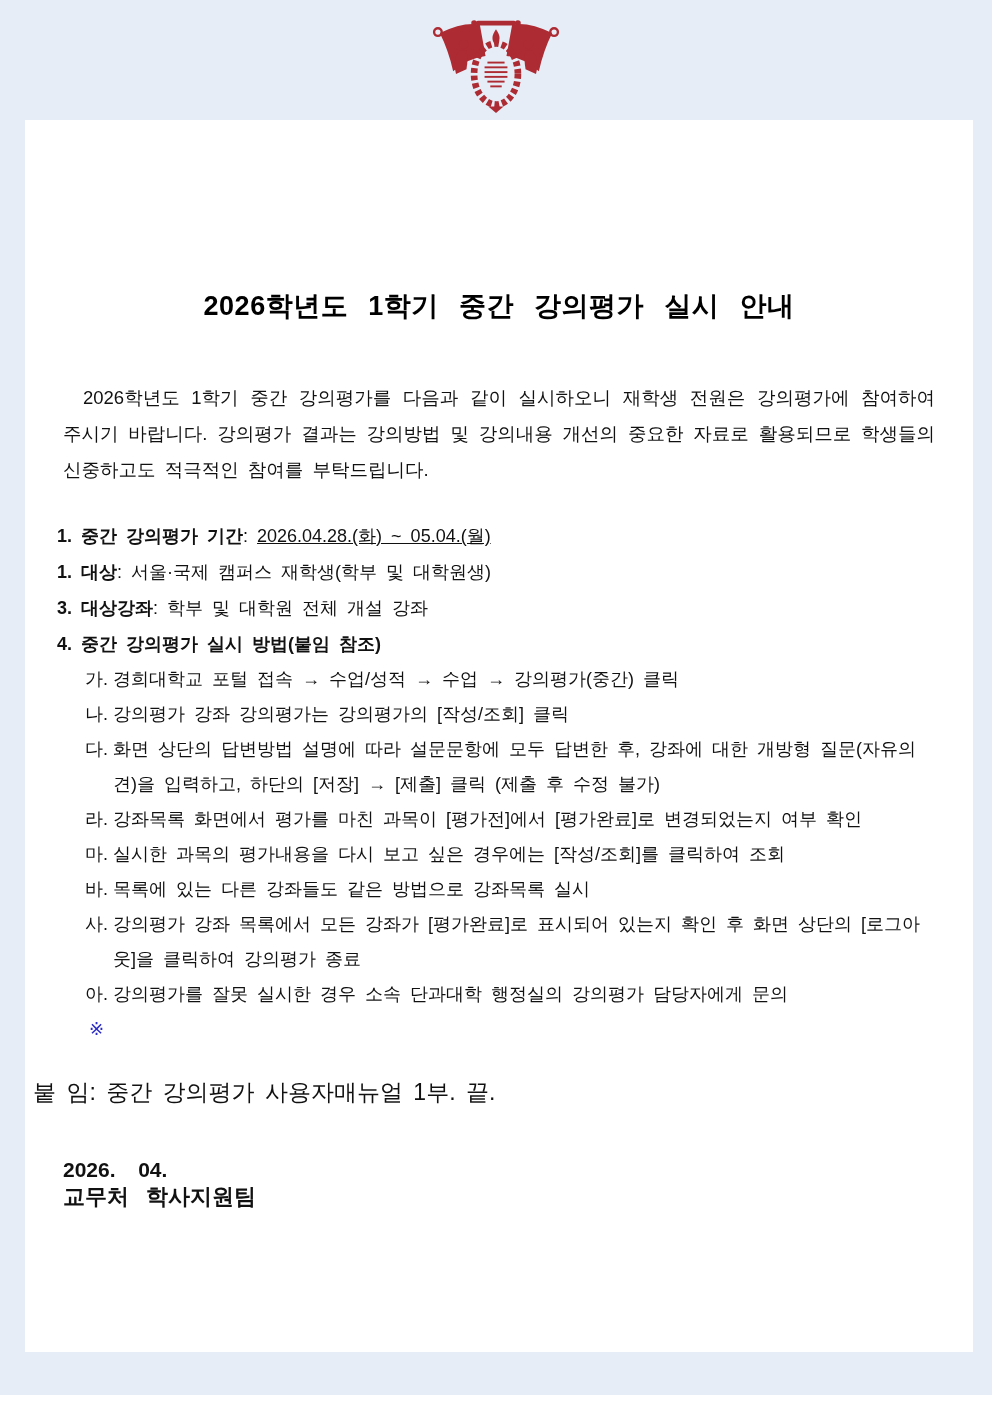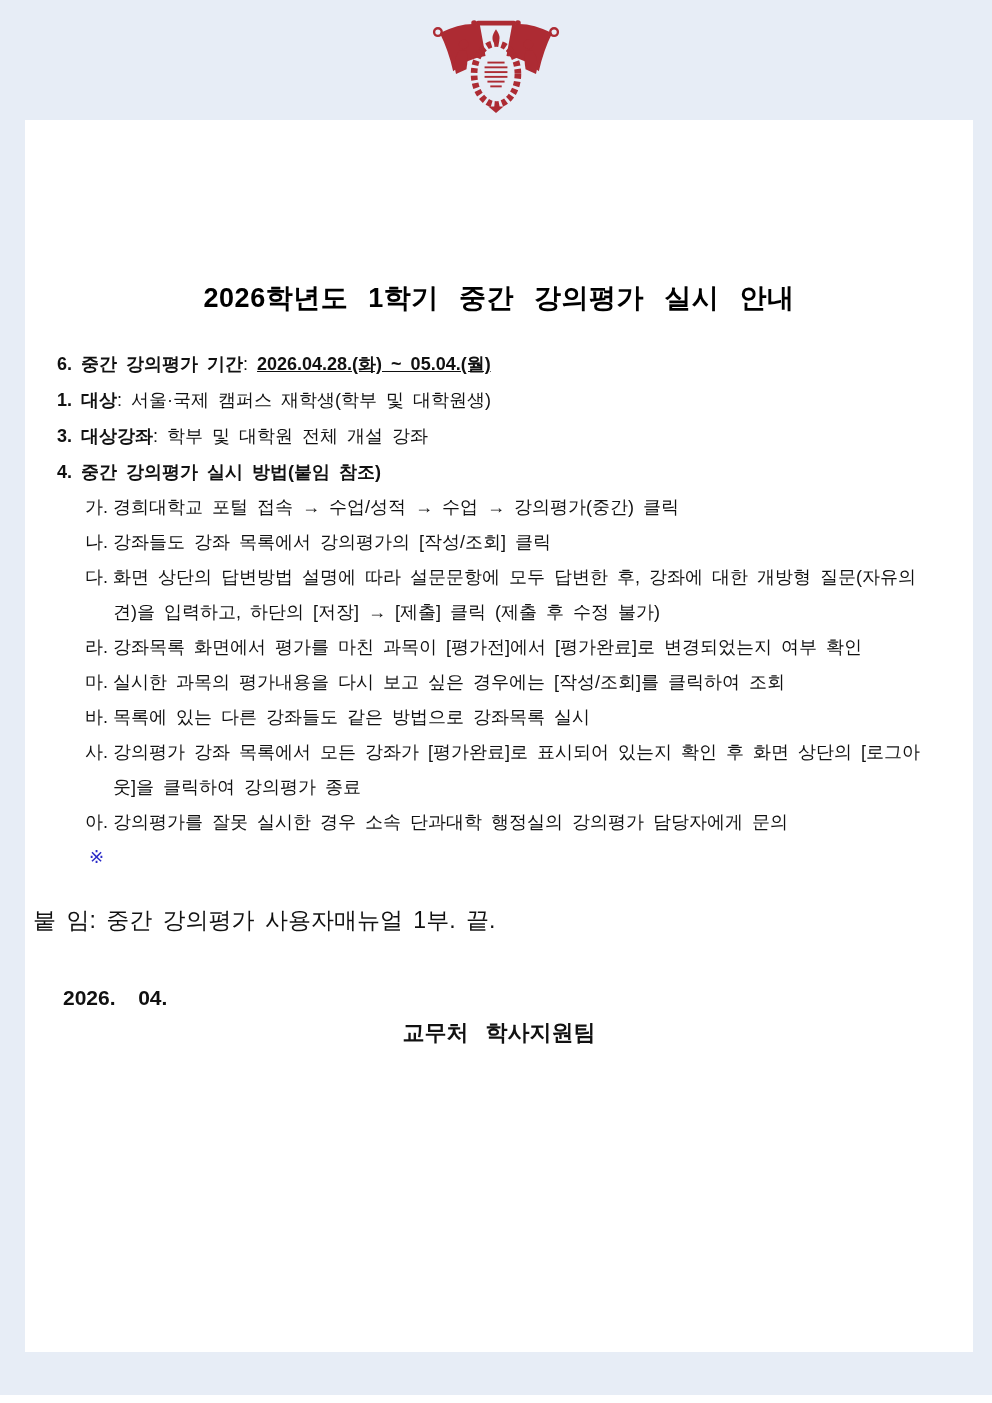--- a/index.html
+++ b/index.html
@@ -16,21 +16,21 @@
     background: #ffffff;
   }
   .emblem {
     position: absolute; top: 14px; left: 50%;
     transform: translateX(-50%);
   }
   .paper {
     position: absolute;
     left: 25px; right: 19px; top: 120px; height: 1232px;
     background: #ffffff;
-    padding: 0 38px;
+    padding: 8px 38px;
     box-sizing: border-box;
     word-spacing: 0.25em;
   }
   .doc-title {
     margin-top: 160px;
     text-align: center;
     font-size: 27px;
     font-weight: bold;
     letter-spacing: 0.5px;
     word-spacing: 0.45em;
@@ -44,21 +44,21 @@
     text-indent: 20px;
   }
   .num-list { margin-top: 30px; }
   .num-item {
     font-size: 18px;
     line-height: 36px;
     margin-left: -6px;
   }
   .num-item .lbl { font-weight: bold; }
   .num-item .val-underline {
-    font-weight: bold;
+    font-weight: normal;
     text-decoration: underline;
   }
   .steps { margin-top: 0; }
   .step {
     display: flex;
     font-size: 18px;
     line-height: 35px;
     margin-left: 22px;
   }
   .step .marker { flex: 0 0 28px; }
@@ -79,22 +79,20 @@
     line-height: 36px;
   }
   .footer-date {
     margin-top: 48px;
     text-align: left;
     font-size: 21px;
     font-weight: bold;
     word-spacing: 0.8em;
   }
   .footer-dept {
-    margin-top: 8px;
-    text-align: center;
     font-size: 22px;
     font-weight: bold;
     word-spacing: 0.5em;
   }
 </style>
 </head>
 <body>
 
 <div class="emblem">
   <svg width="150" height="100" viewBox="0 0 150 105">
@@ -129,44 +127,45 @@
 
       <path d="M67,97 L83,97 L75,104 Z"></path>
     </g>
   </svg>
 </div>
 
 <div class="paper">
 
   <div class="doc-title">2026학년도 1학기 중간 강의평가 실시 안내</div>
 
+  <div class="intro">2026학년도 1학기 중간 강의평가를 다음과 같이 실시하오니 재학생 전원은 강의평가에 참여하여 주시기 바랍니다. 강의평가 결과는 강의방법 및 강의내용 개선의 중요한 자료로 활용되므로 학생들의 신중하고도 적극적인 참여를 부탁드립니다.</div>
 
   <div class="num-list">
     <div class="num-item">
-      <span class="lbl">6. 중간 강의평가 기간</span><span>: </span><span class="val-underline">2026.04.28.(화) ~ 05.04.(월)</span>
+      <span class="lbl">1. 중간 강의평가 기간</span><span>: </span><span class="val-underline">2026.04.28.(화) ~ 05.04.(월)</span>
     </div>
     <div class="num-item">
       <span class="lbl">1. 대상</span><span>: </span><span>서울·국제 캠퍼스 재학생(학부 및 대학원생)</span>
     </div>
     <div class="num-item">
       <span class="lbl">3. 대상강좌</span><span>: </span><span>학부 및 대학원 전체 개설 강좌</span>
     </div>
     <div class="num-item">
       <span class="lbl">4. 중간 강의평가 실시 방법(붙임 참조)</span>
     </div>
   </div>
 
   <div class="steps">
     <div class="step">
       <span class="marker">가.</span>
       <div class="txt">경희대학교 포털 접속 → 수업/성적 → 수업 → 강의평가(중간) 클릭</div>
     </div>
     <div class="step">
       <span class="marker">나.</span>
-      <div class="txt">강좌들도 강좌 목록에서 강의평가의 [작성/조회] 클릭</div>
+      <div class="txt">강의평가 강좌 강의평가는 강의평가의 [작성/조회] 클릭</div>
     </div>
     <div class="step">
       <span class="marker">다.</span>
       <div class="txt">화면 상단의 답변방법 설명에 따라 설문문항에 모두 답변한 후, 강좌에 대한 개방형 질문(자유의견)을 입력하고, 하단의 [저장] → [제출] 클릭 (제출 후 수정 불가)</div>
     </div>
     <div class="step">
       <span class="marker">라.</span>
       <div class="txt">강좌목록 화면에서 평가를 마친 과목이 [평가전]에서 [평가완료]로 변경되었는지 여부 확인</div>
     </div>
     <div class="step">

